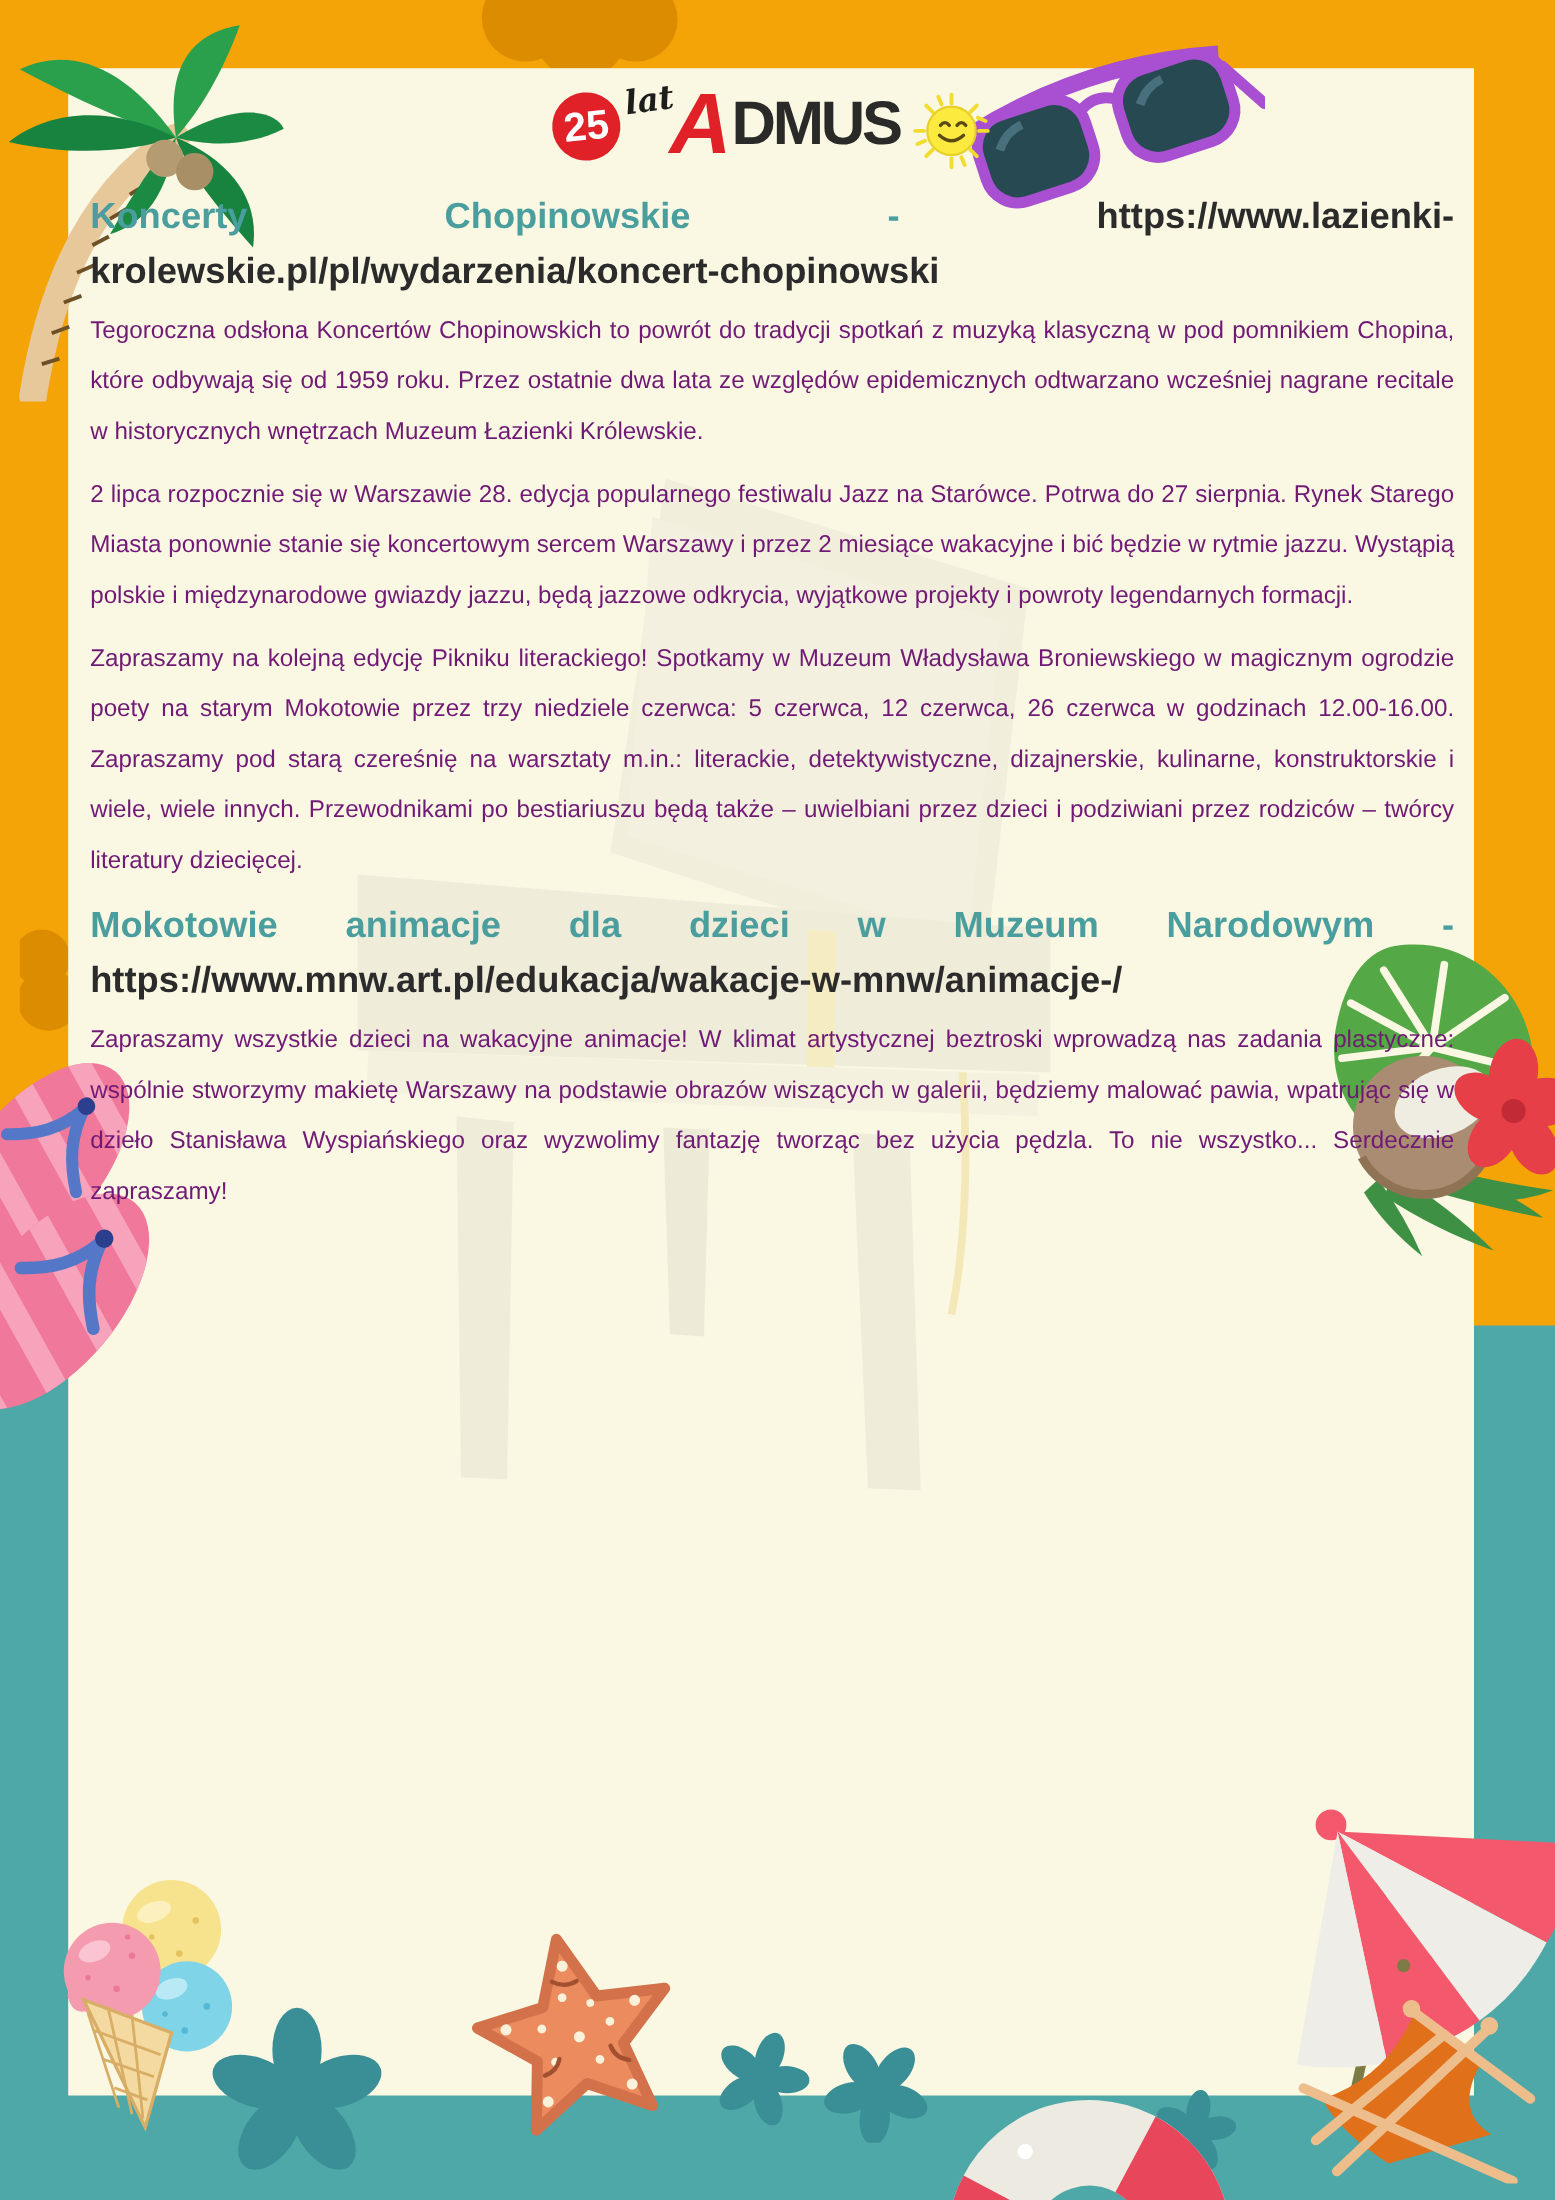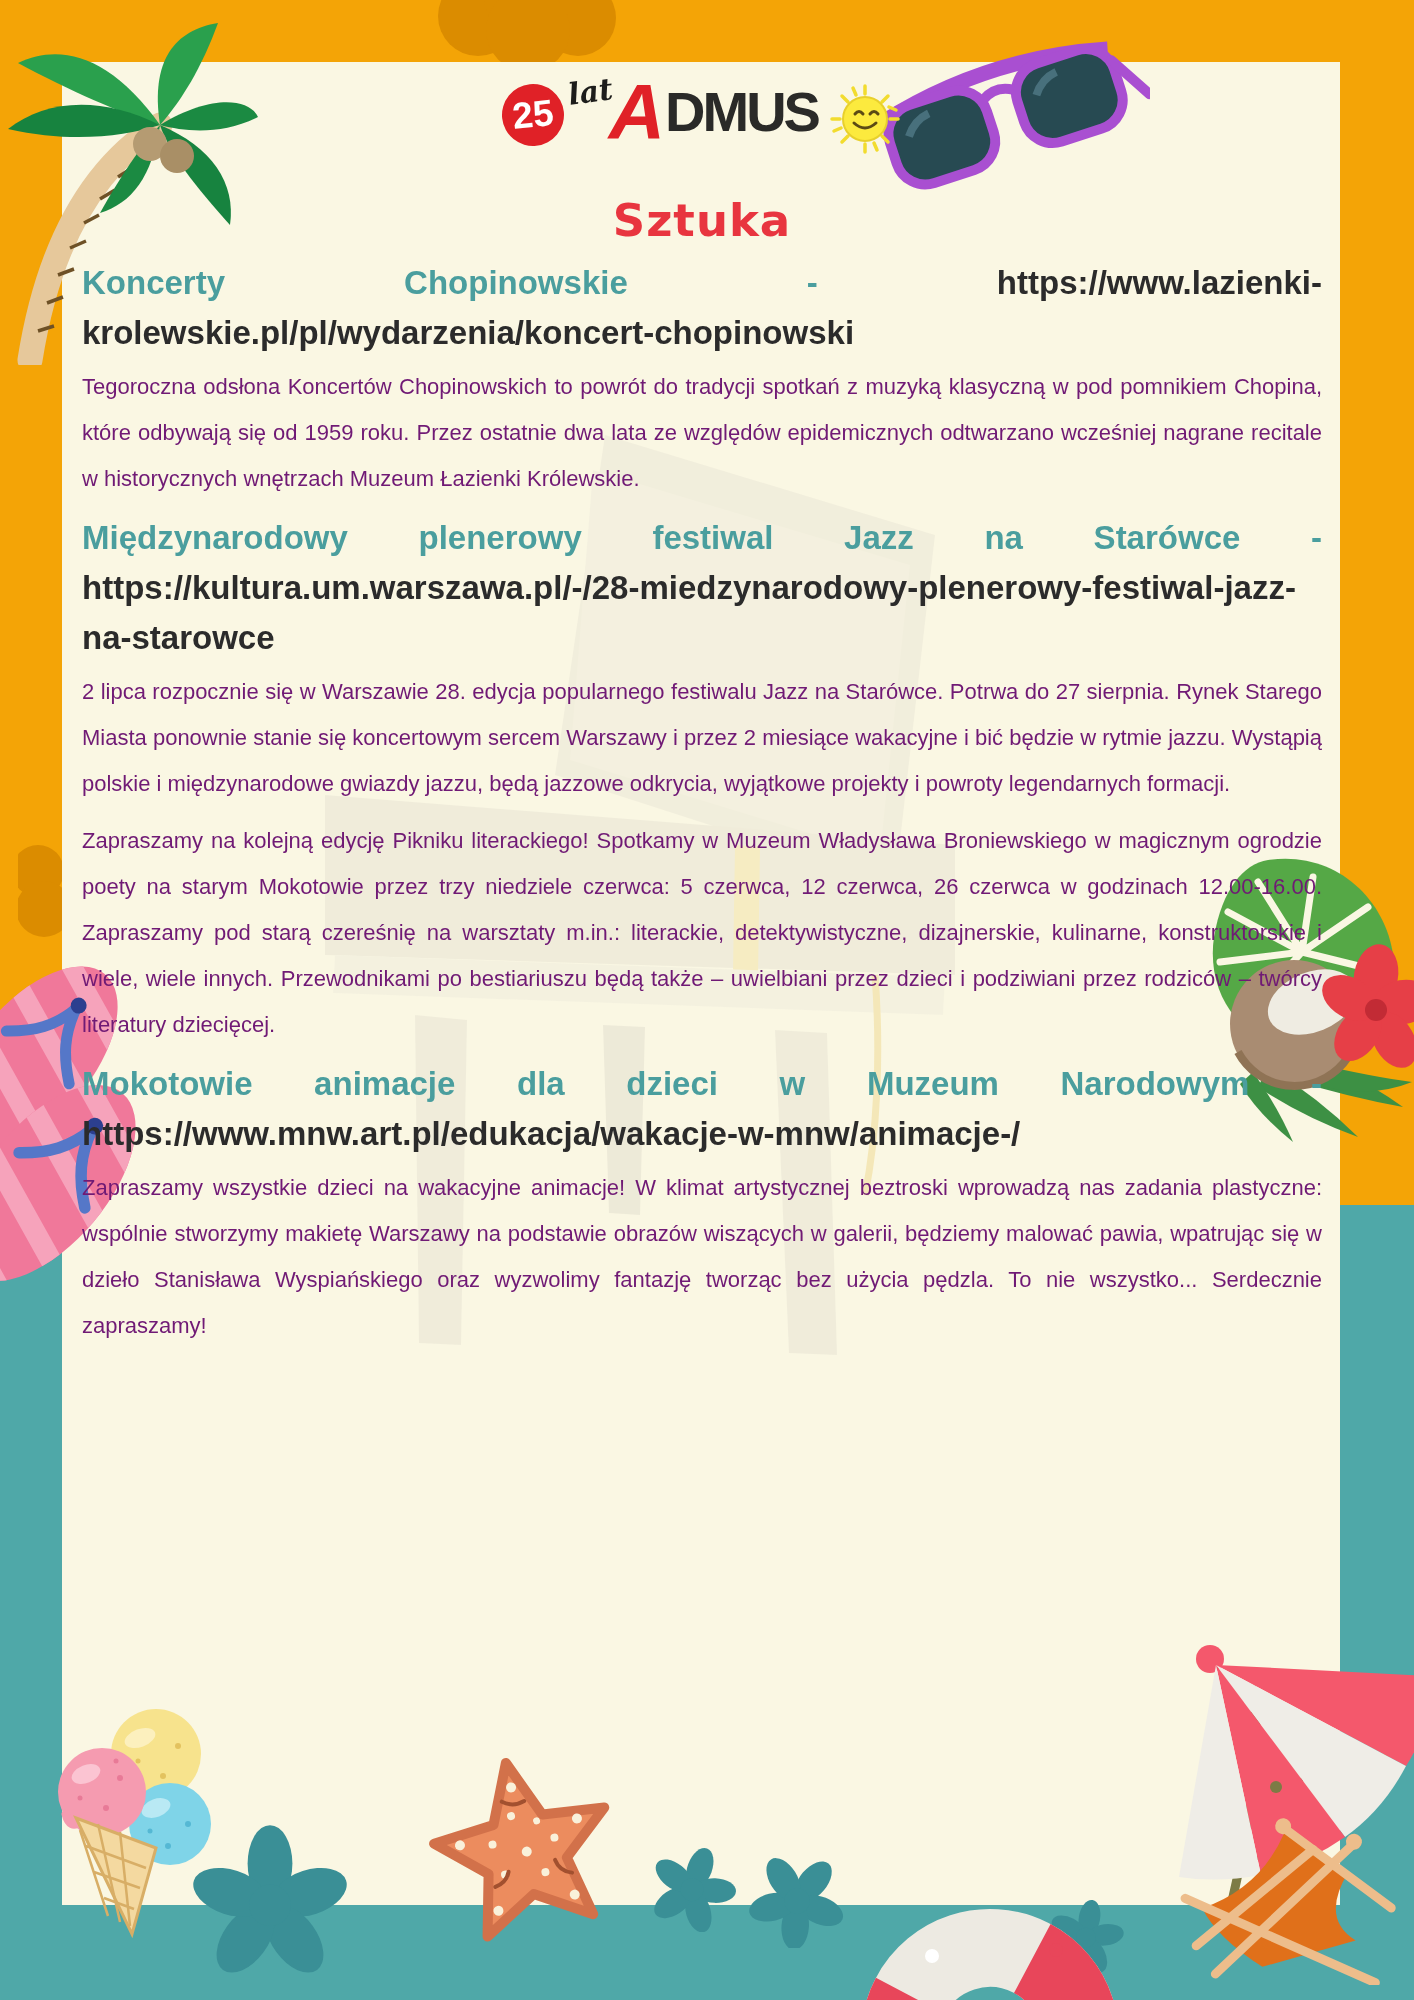--- a/index.html
+++ b/index.html
@@ -322,35 +322,30 @@
             <circle cx="37" cy="37" r="22" fill="#FCEA3E" stroke="#E8D02C" stroke-width="2"></circle>
             <g stroke="#5B4A14" stroke-width="3" fill="none" stroke-linecap="round">
               <path d="M27,32 q4,-5 8,0"></path>
               <path d="M42,32 q4,-5 8,0"></path>
               <path d="M26,41 q11,10 22,0"></path>
             </g>
           </svg>
         </span>
       </div>
 
-      <div class="sztuka">Sztuka</div>
 
       <div class="sec">
         <p class="sec-head">
           <span class="sec-title">Koncerty Chopinowskie -</span>
           <span class="sec-url">https://www.lazienki-krolewskie.pl/pl/wydarzenia/koncert-chopinowski</span>
         </p>
         <p class="sec-body">Tegoroczna odsłona Koncertów Chopinowskich to powrót do tradycji spotkań z muzyką klasyczną w pod pomnikiem Chopina, które odbywają się od 1959 roku. Przez ostatnie dwa lata ze względów epidemicznych odtwarzano wcześniej nagrane recitale w historycznych wnętrzach Muzeum Łazienki Królewskie.</p>
       </div>
 
       <div class="sec">
-        <p class="sec-head">
-          <span class="sec-title">Międzynarodowy plenerowy festiwal Jazz na Starówce -</span>
-          <span class="sec-url">https://kultura.um.warszawa.pl/-/28-miedzynarodowy-plenerowy-festiwal-jazz-na-starowce</span>
-        </p>
         <p class="sec-body">2 lipca rozpocznie się w Warszawie 28. edycja popularnego festiwalu Jazz na Starówce. Potrwa do 27 sierpnia. Rynek Starego Miasta ponownie stanie się koncertowym sercem Warszawy i przez 2 miesiące wakacyjne i bić będzie w rytmie jazzu. Wystąpią polskie i międzynarodowe gwiazdy jazzu, będą jazzowe odkrycia, wyjątkowe projekty i powroty legendarnych formacji.</p>
       </div>
 
       <div class="sec">
         <p class="sec-body">Zapraszamy na kolejną edycję Pikniku literackiego! Spotkamy w Muzeum Władysława Broniewskiego w magicznym ogrodzie poety na starym Mokotowie przez trzy niedziele czerwca: 5 czerwca, 12 czerwca, 26 czerwca w godzinach 12.00-16.00. Zapraszamy pod starą czereśnię na warsztaty m.in.: literackie, detektywistyczne, dizajnerskie, kulinarne, konstruktorskie i wiele, wiele innych. Przewodnikami po bestiariuszu będą także – uwielbiani przez dzieci i podziwiani przez rodziców – twórcy literatury dziecięcej.</p>
       </div>
 
       <div class="sec">
         <p class="sec-head">
           <span class="sec-title">Mokotowie animacje dla dzieci w Muzeum Narodowym -</span>

